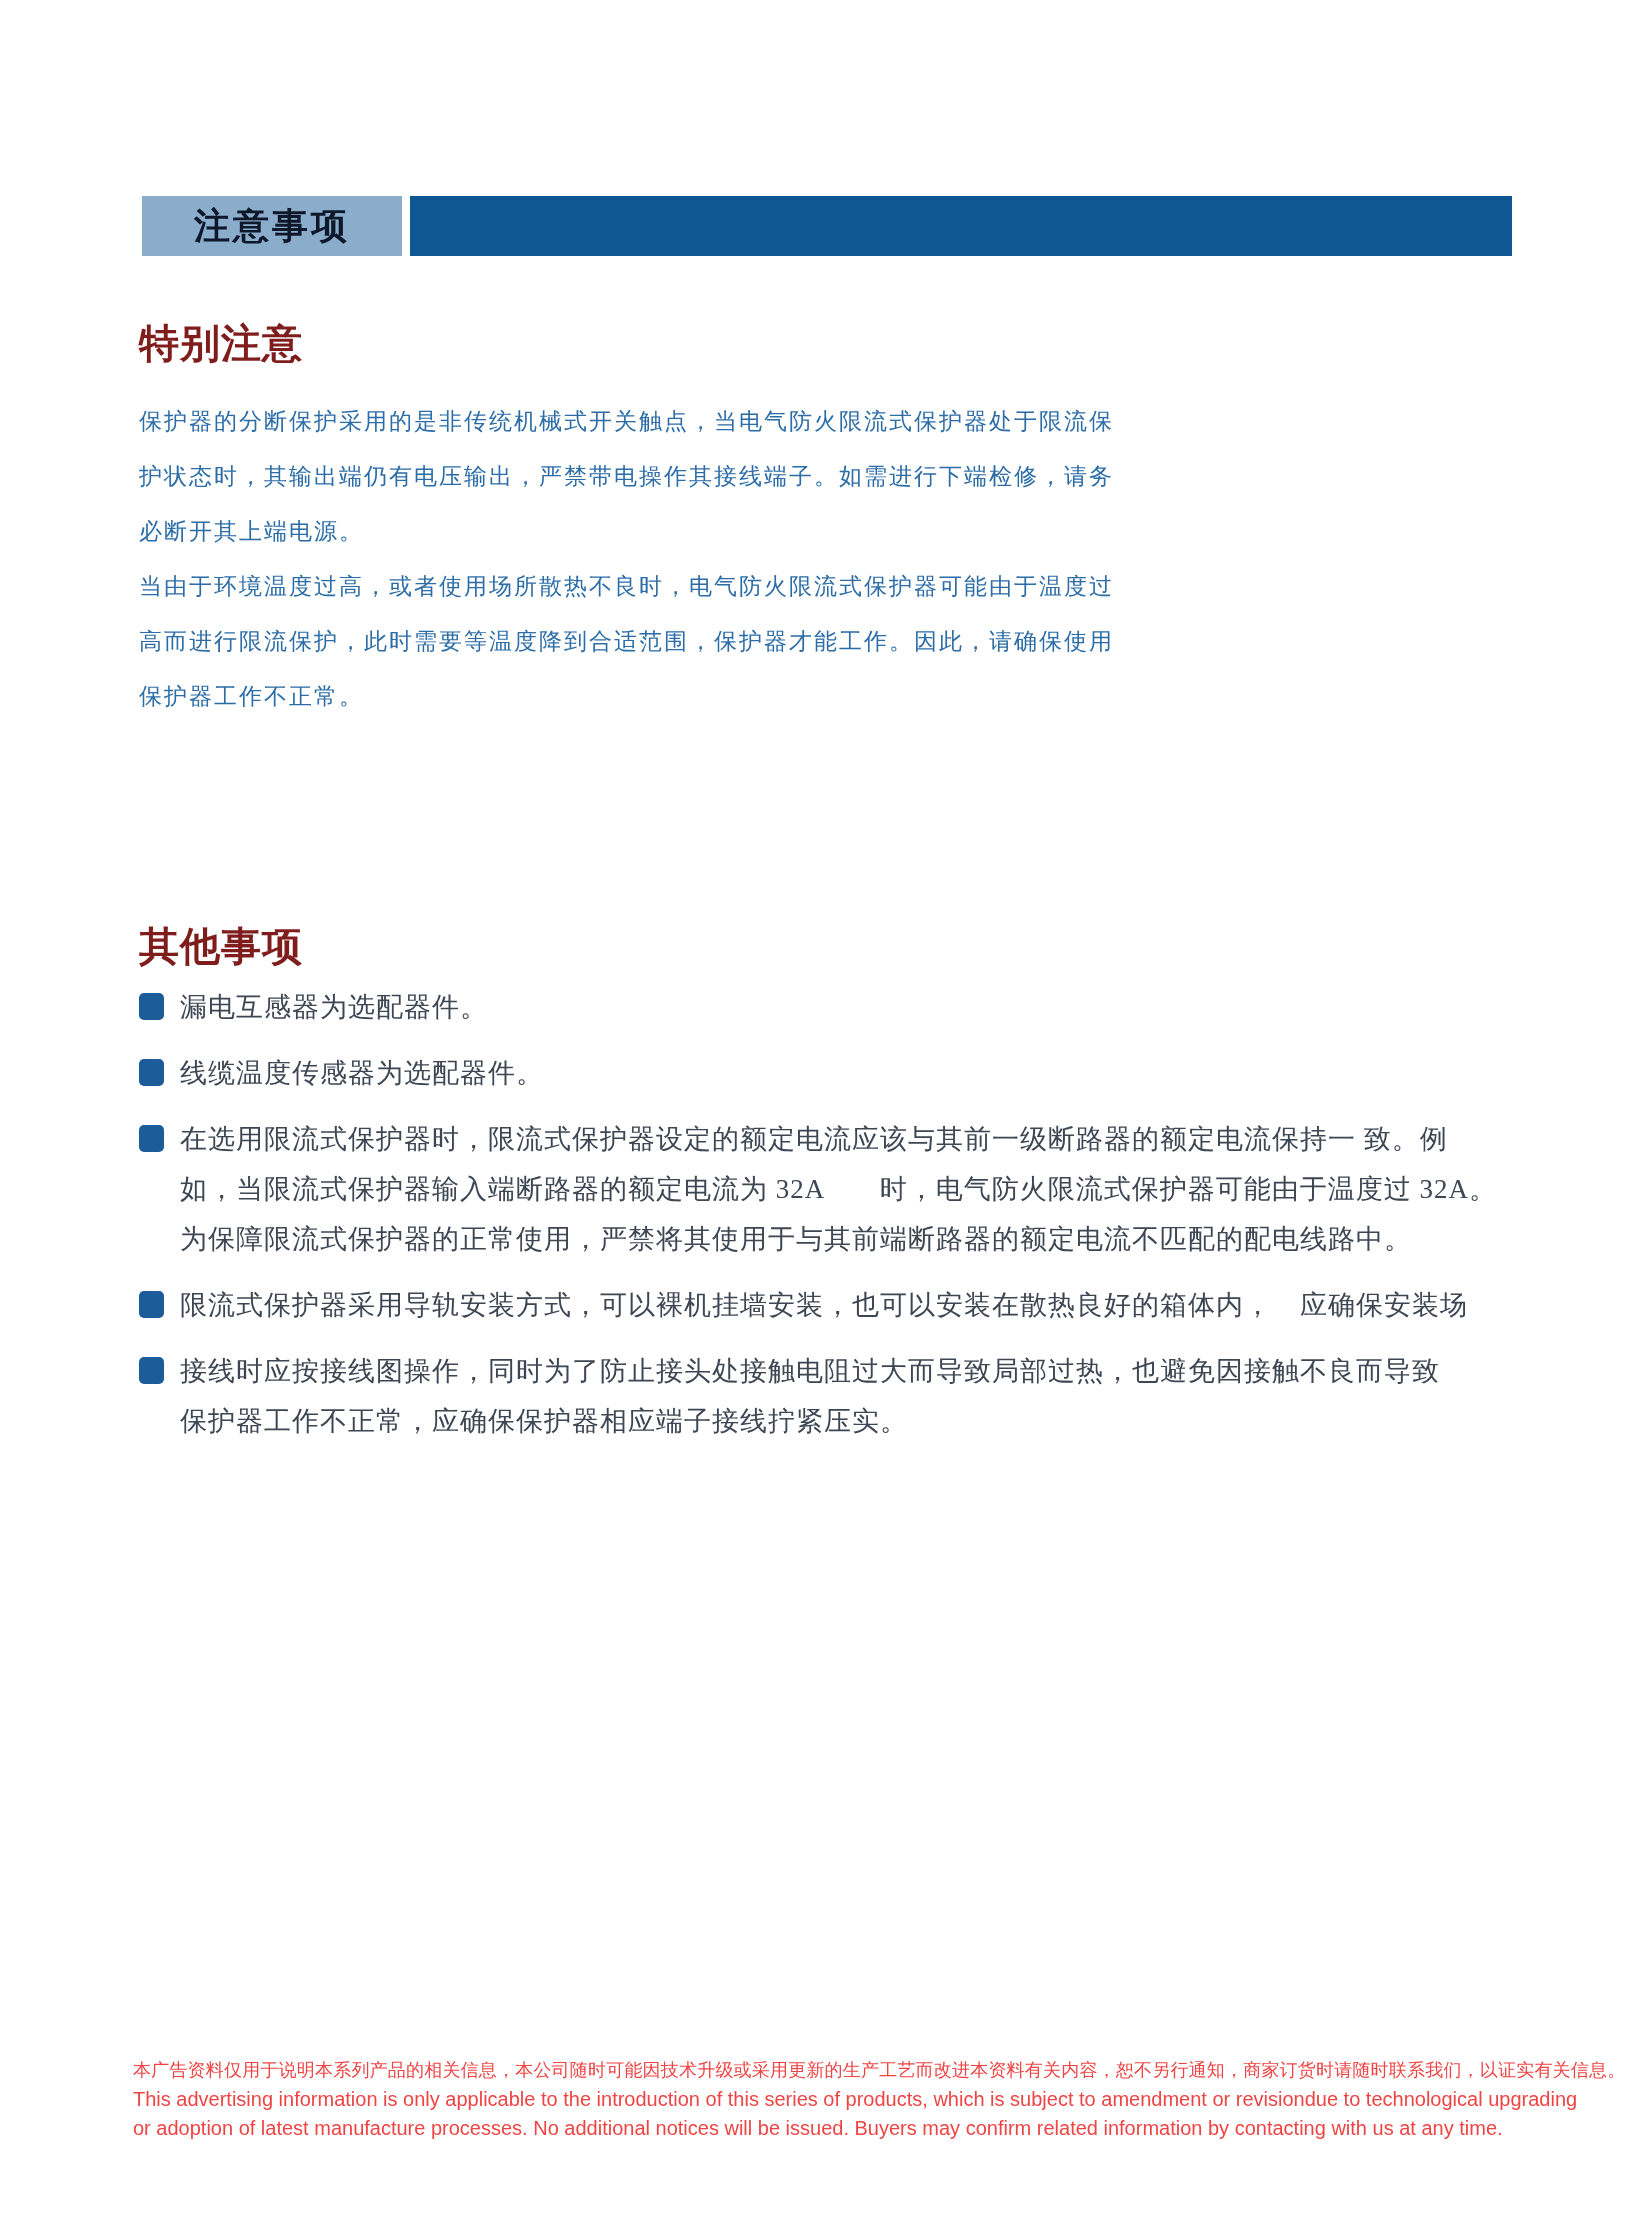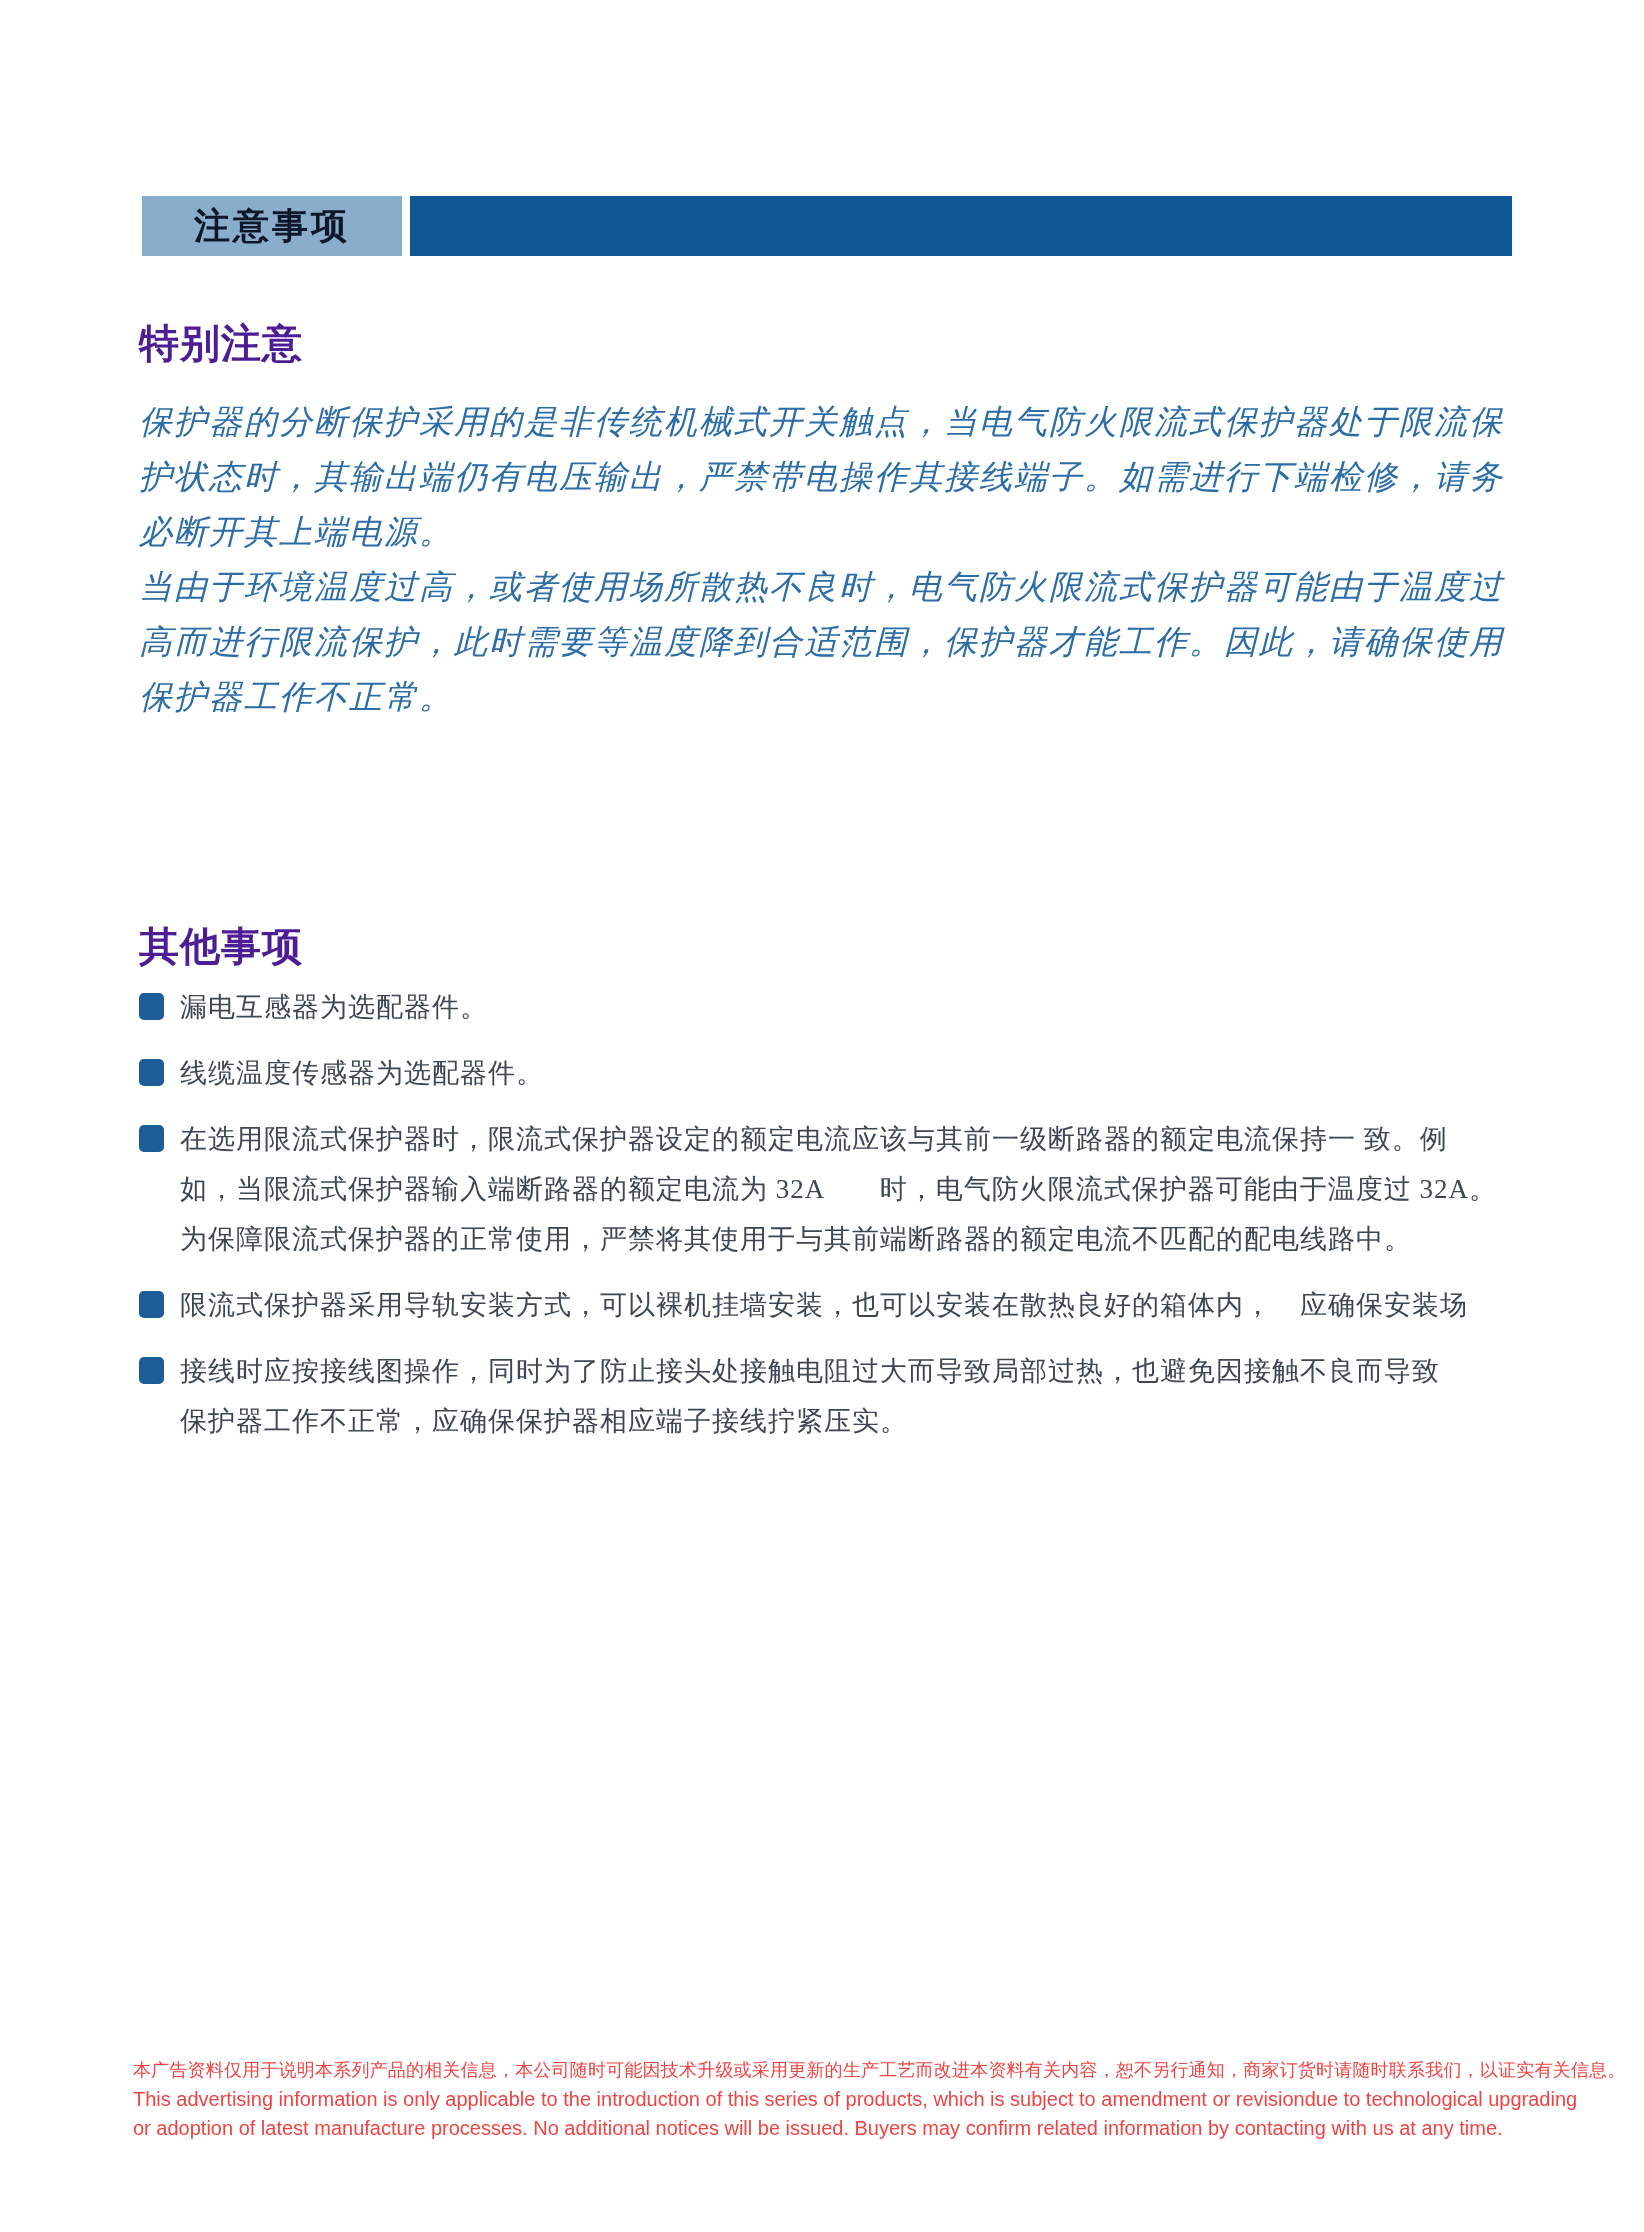--- a/index.html
+++ b/index.html
@@ -18,29 +18,29 @@
   }
   .banner-tab{
     width:260px;height:60px;background:#8aadcb;
     display:flex;align-items:center;justify-content:center;
     color:#0f172a;font-size:36px;font-weight:bold;letter-spacing:3px;
   }
   .banner-bar{flex:1;height:60px;background:#0e5793;}
   
   .sec-heading{
     position:absolute;left:139px;
-    color:#4c1d95;font-size:40px;font-weight:bold;letter-spacing:1px;
+    color:#7f1d1d;font-size:40px;font-weight:bold;letter-spacing:1px;
     line-height:46px;white-space:pre;
   }
   .sec-heading.special{top:320px;}
   .sec-heading.other{top:915px;margin-top:8px;}
   
   .special-paragraph{
     position:absolute;left:139px;top:394px;width:1393px;
-    color:#2c6da7;font-size:33px;line-height:55px;letter-spacing:2px;font-style:italic;
+    color:#2c6da7;font-size:23px;line-height:55px;letter-spacing:2px;
   }
   .special-paragraph .pline{white-space:pre;}
   
   .bullet-list{
     position:absolute;left:139px;top:982px;width:1393px;
   }
   .bullet-item{
     display:flex;align-items:flex-start;margin-bottom:16px;
   }
   .bullet-square{

